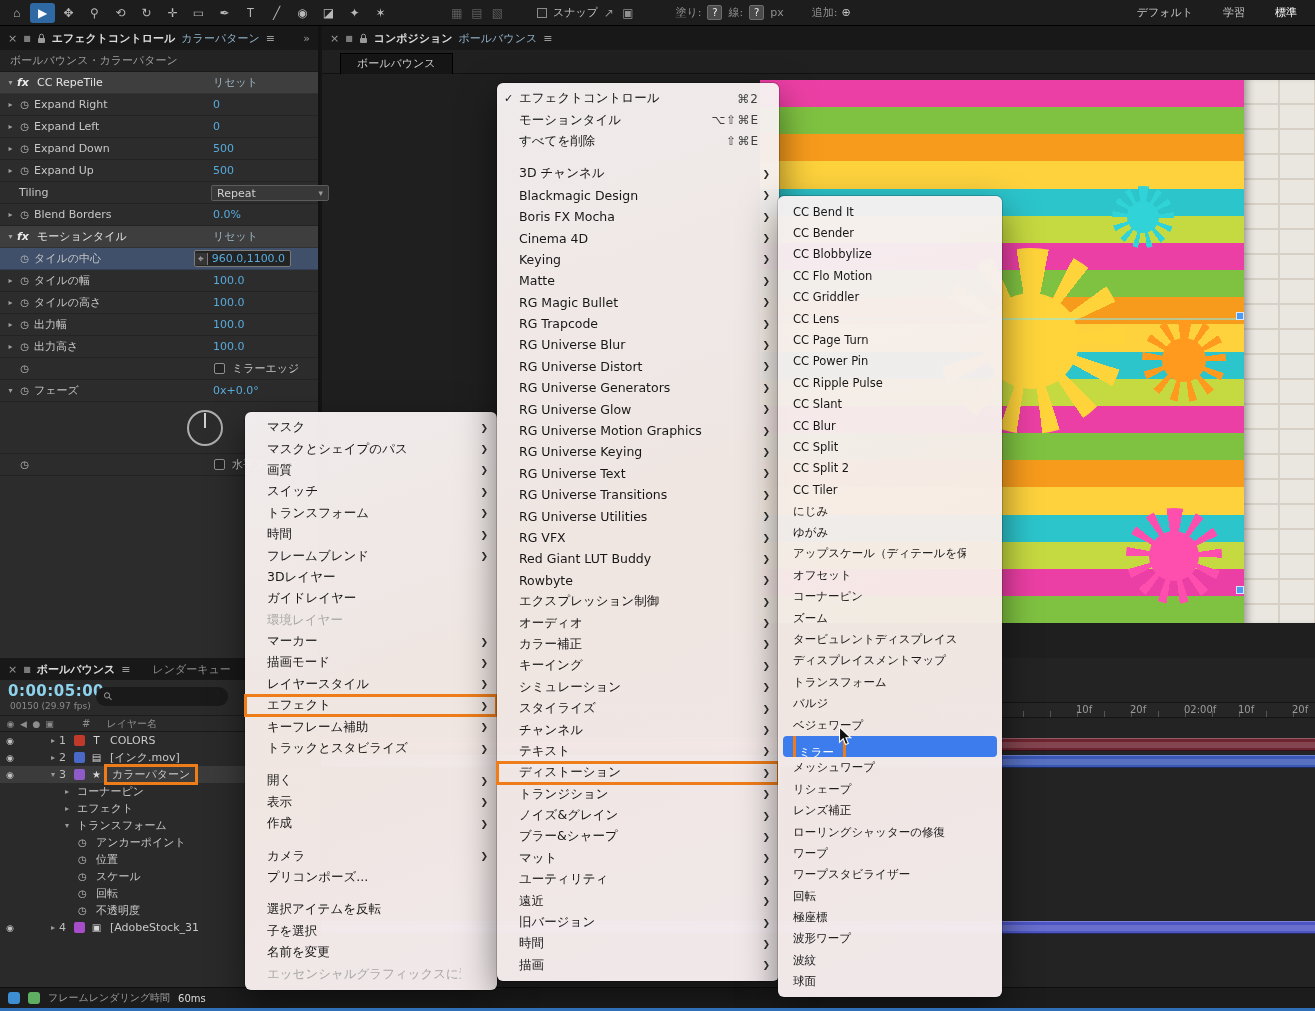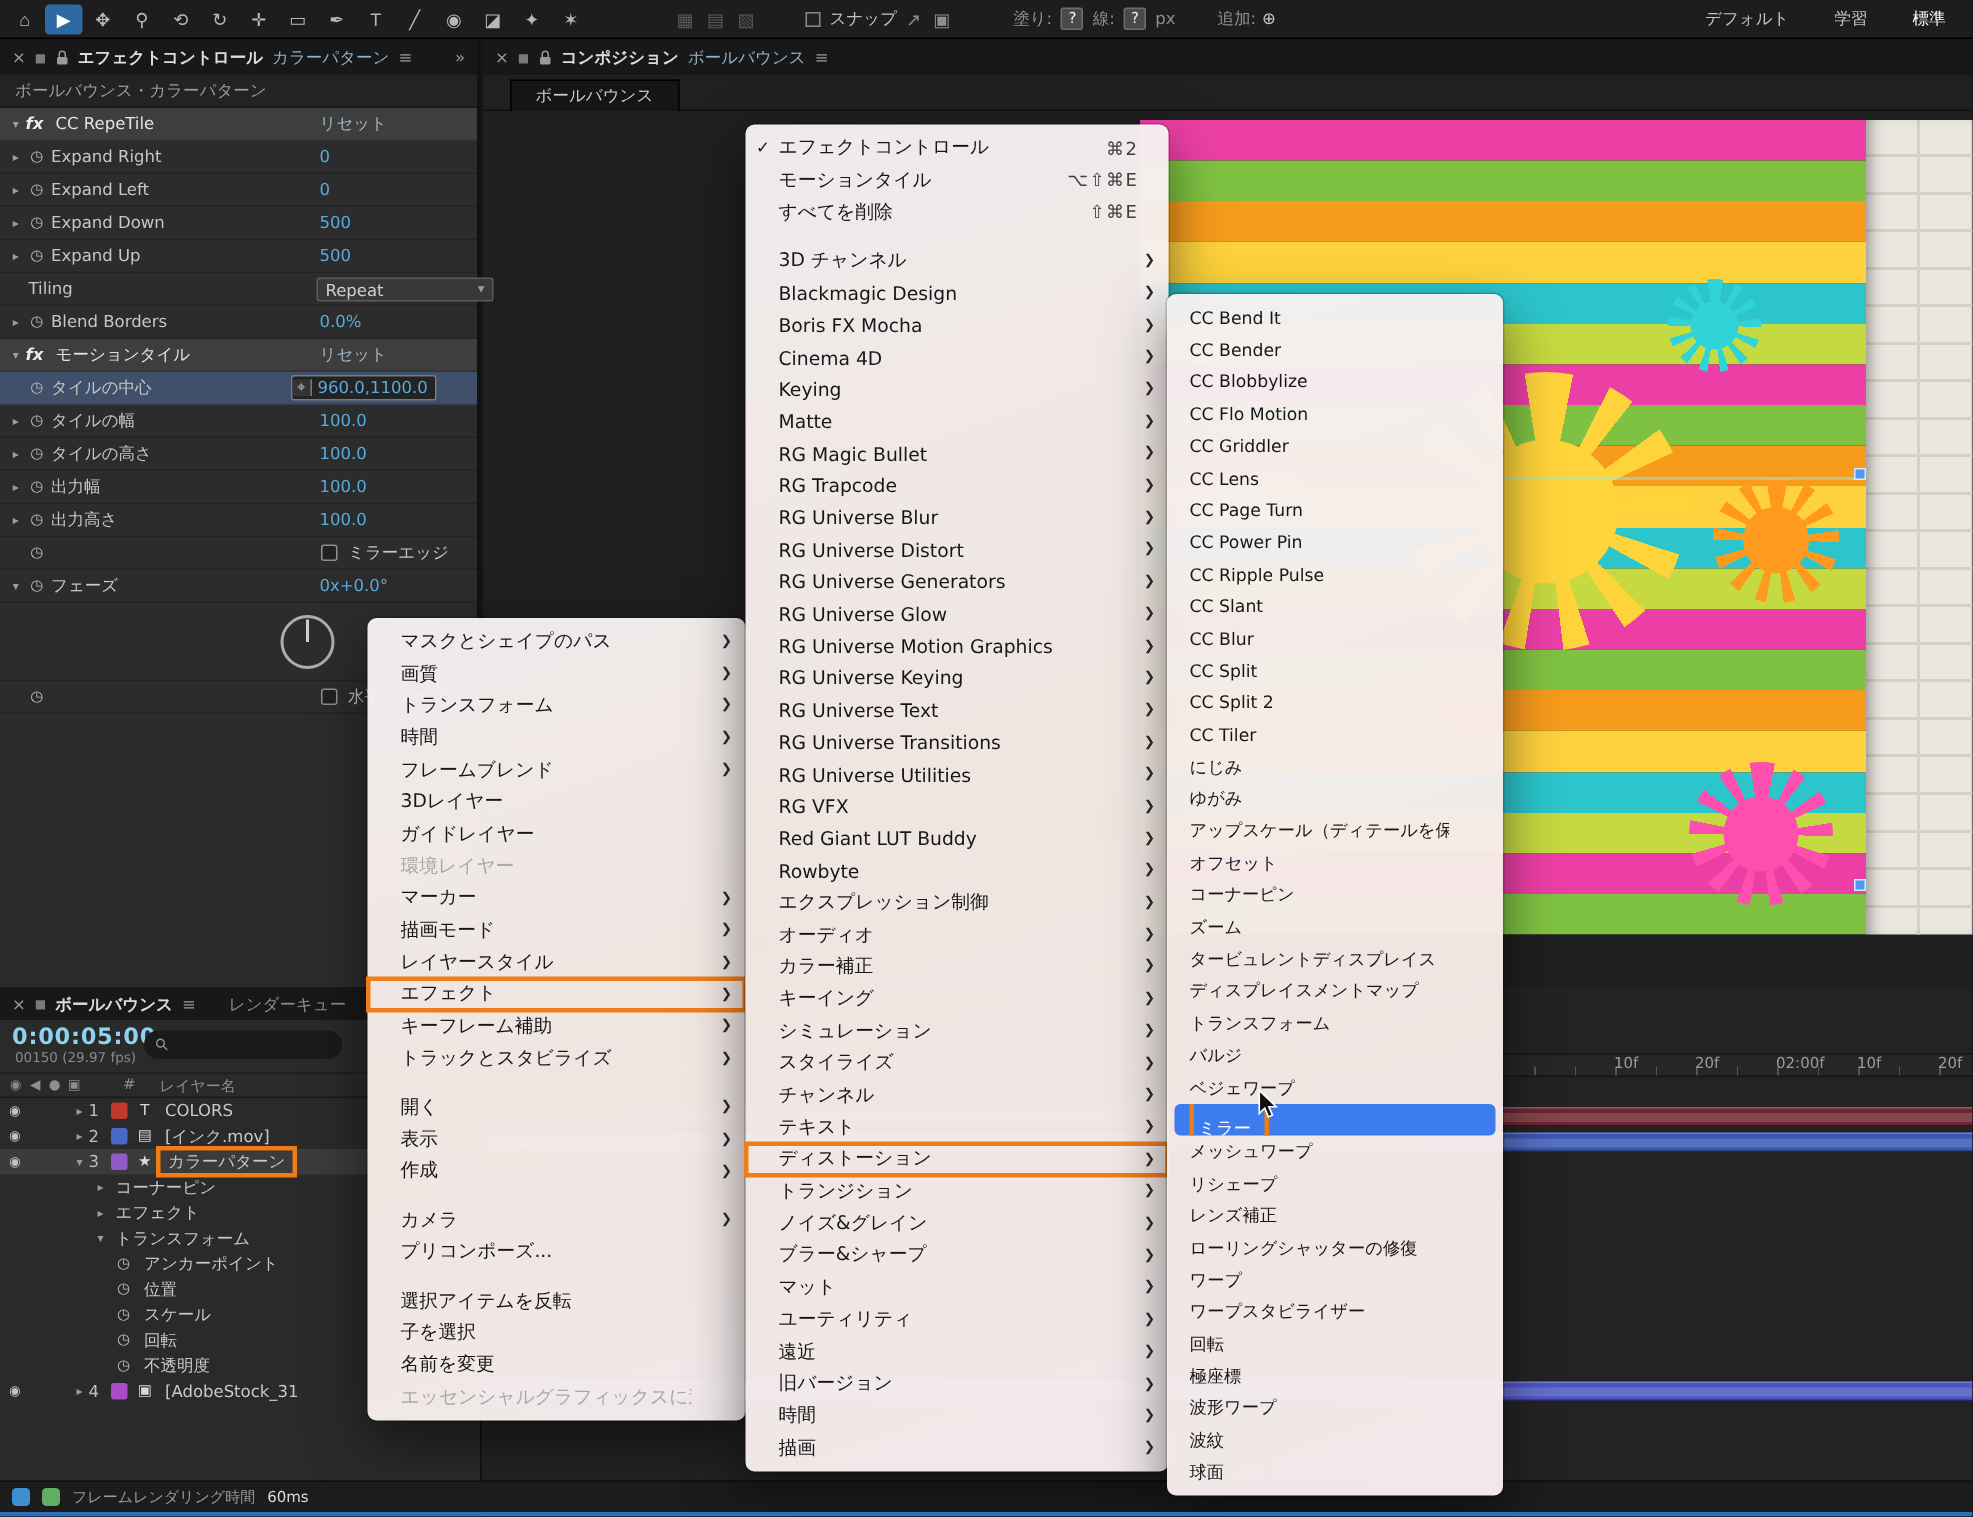--- a/index.html
+++ b/index.html
@@ -644,35 +644,47 @@
 <div id="statusbar">
   <span class="sic sic1"></span>
   <span class="sic sic2"></span>
   <span>フレームレンダリング時間</span>
   <span class="sval">60ms</span>
 </div>
 <div id="bottom-line"></div>
 
 <div class="menu" id="menu-context">
 
+    <div class="menu-item f-submenu">
+      <span class="check"></span>
+      <span class="mlabel">マスク</span>
+      <span class="shortcut"></span>
+      <span class="arrow"></span>
+    </div>
 
     <div class="menu-item f-submenu">
       <span class="check"></span>
       <span class="mlabel">マスクとシェイプのパス</span>
       <span class="shortcut"></span>
       <span class="arrow"></span>
     </div>
 
     <div class="menu-item f-submenu">
       <span class="check"></span>
       <span class="mlabel">画質</span>
       <span class="shortcut"></span>
       <span class="arrow"></span>
     </div>
 
+    <div class="menu-item f-submenu">
+      <span class="check"></span>
+      <span class="mlabel">スイッチ</span>
+      <span class="shortcut"></span>
+      <span class="arrow"></span>
+    </div>
 
     <div class="menu-item f-submenu">
       <span class="check"></span>
       <span class="mlabel">トランスフォーム</span>
       <span class="shortcut"></span>
       <span class="arrow"></span>
     </div>
 
     <div class="menu-item f-submenu">
       <span class="check"></span>

